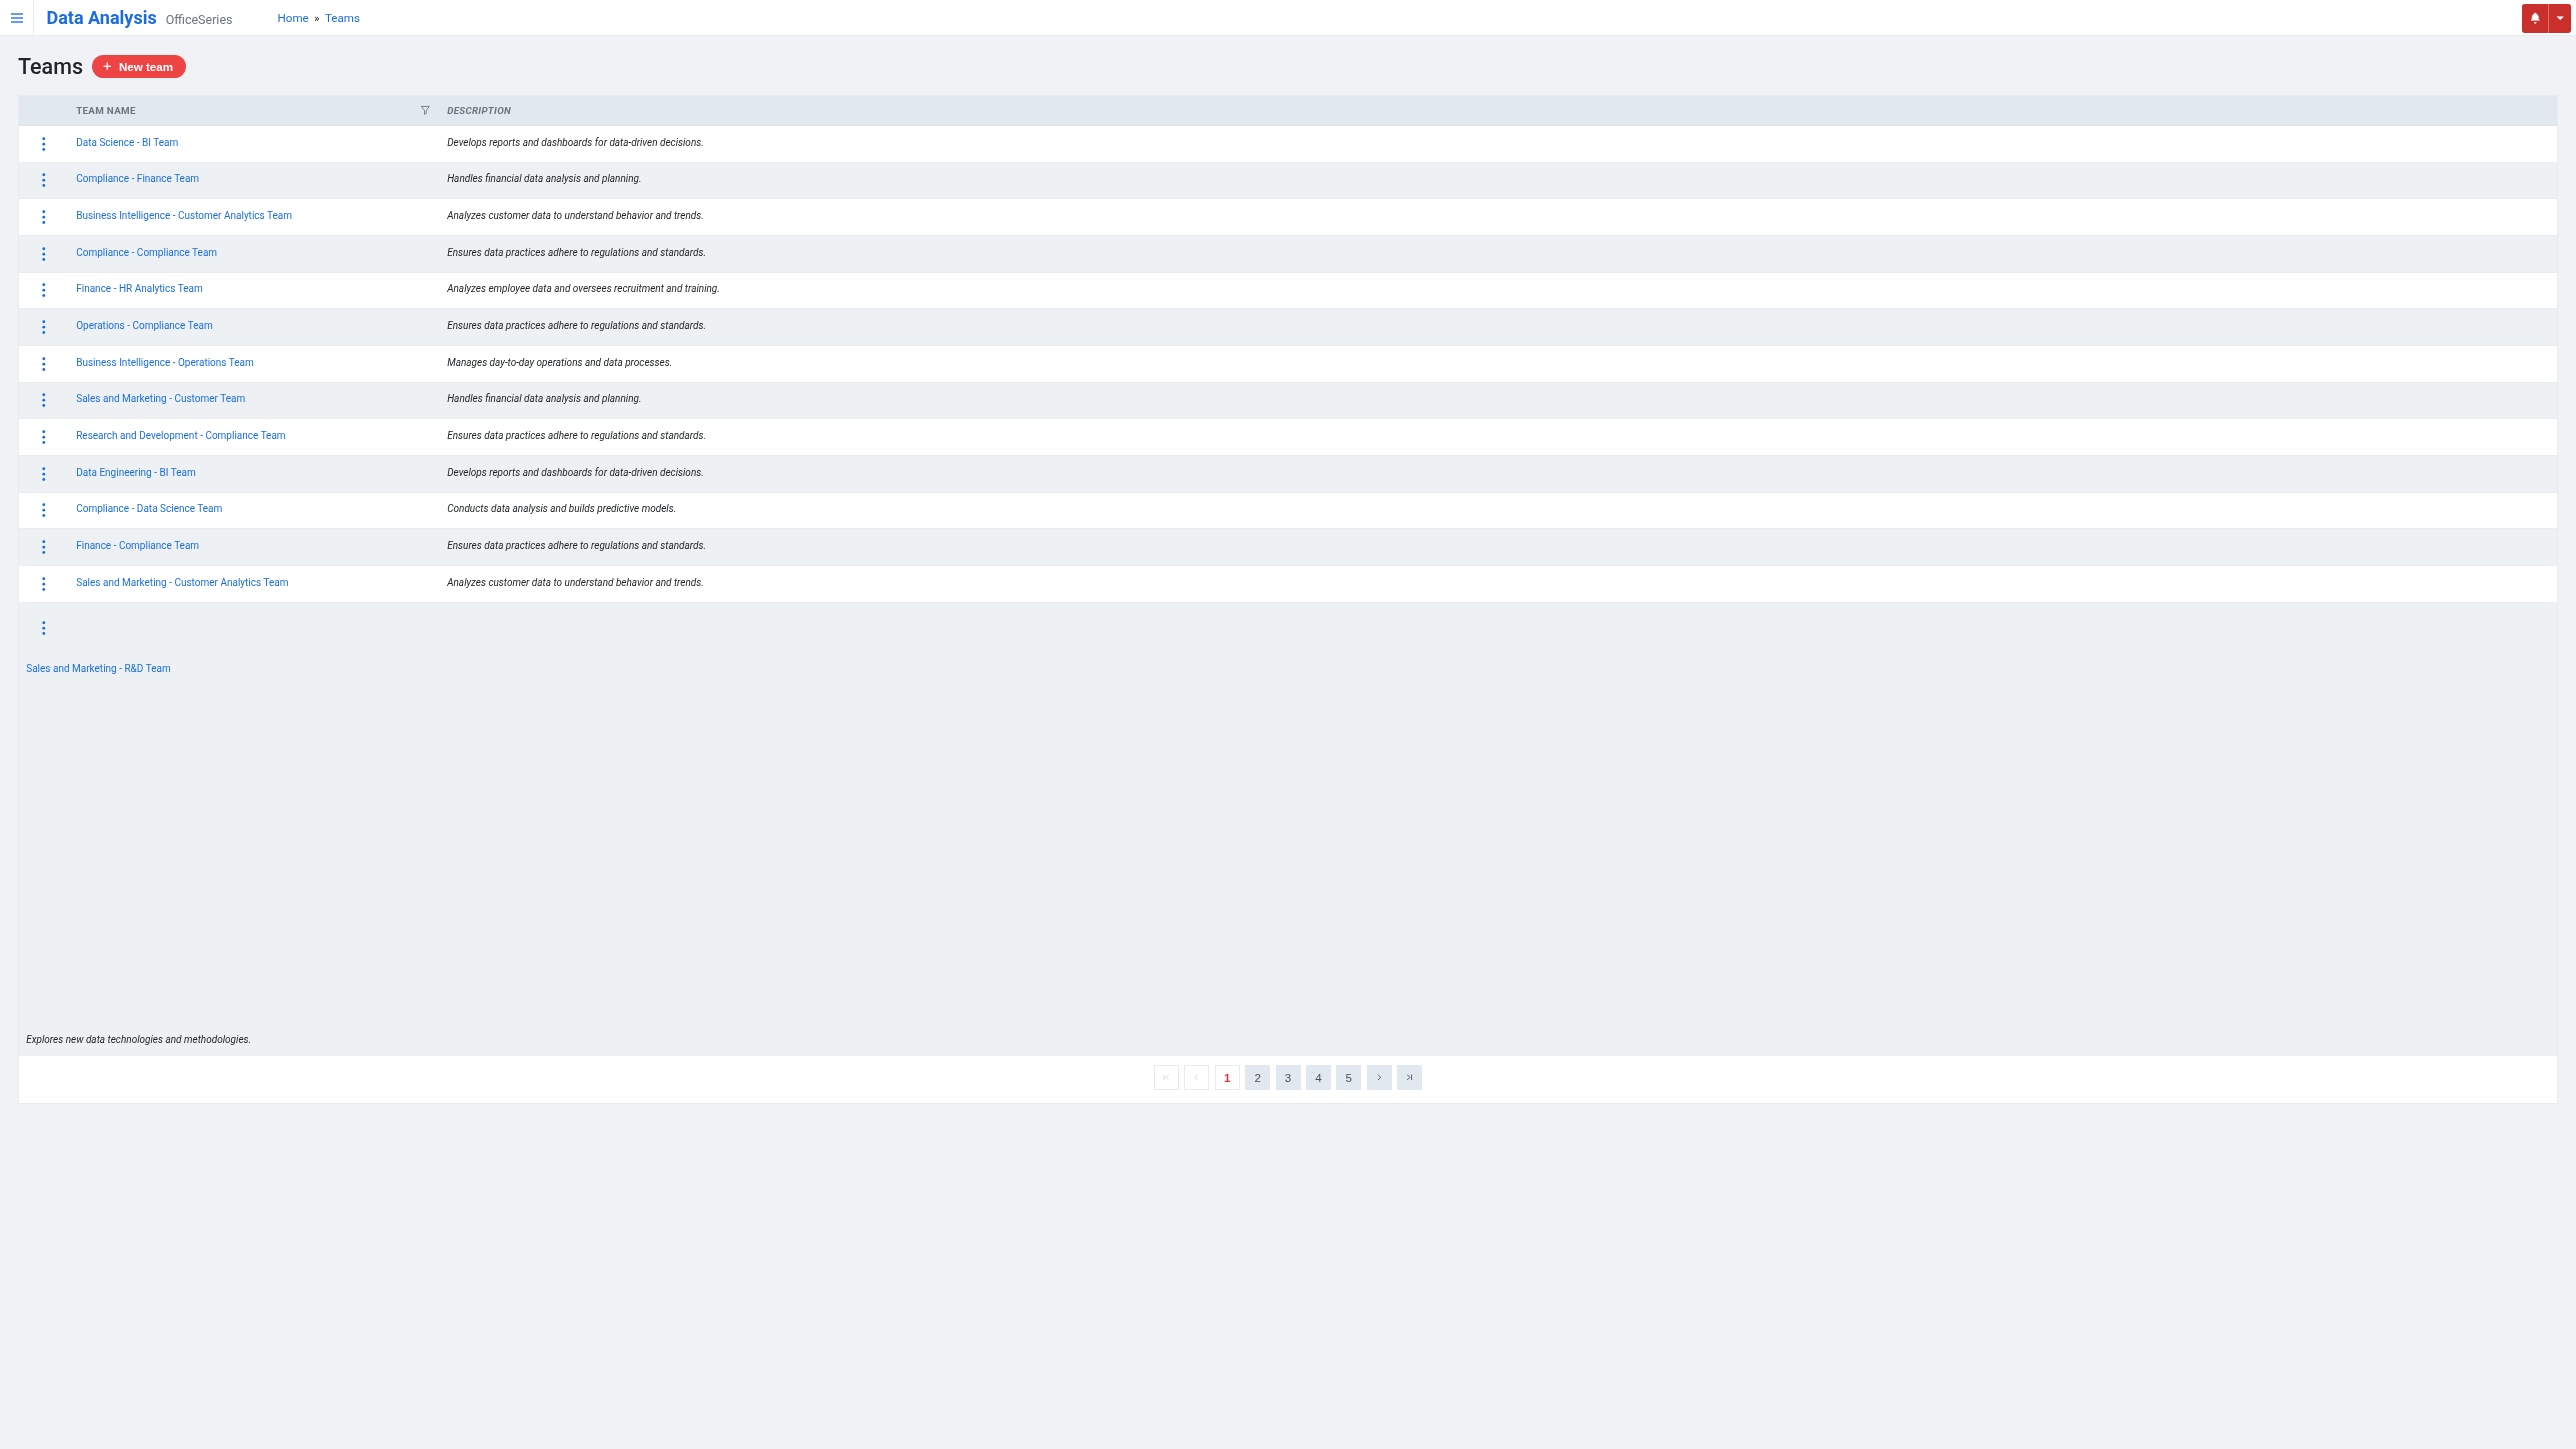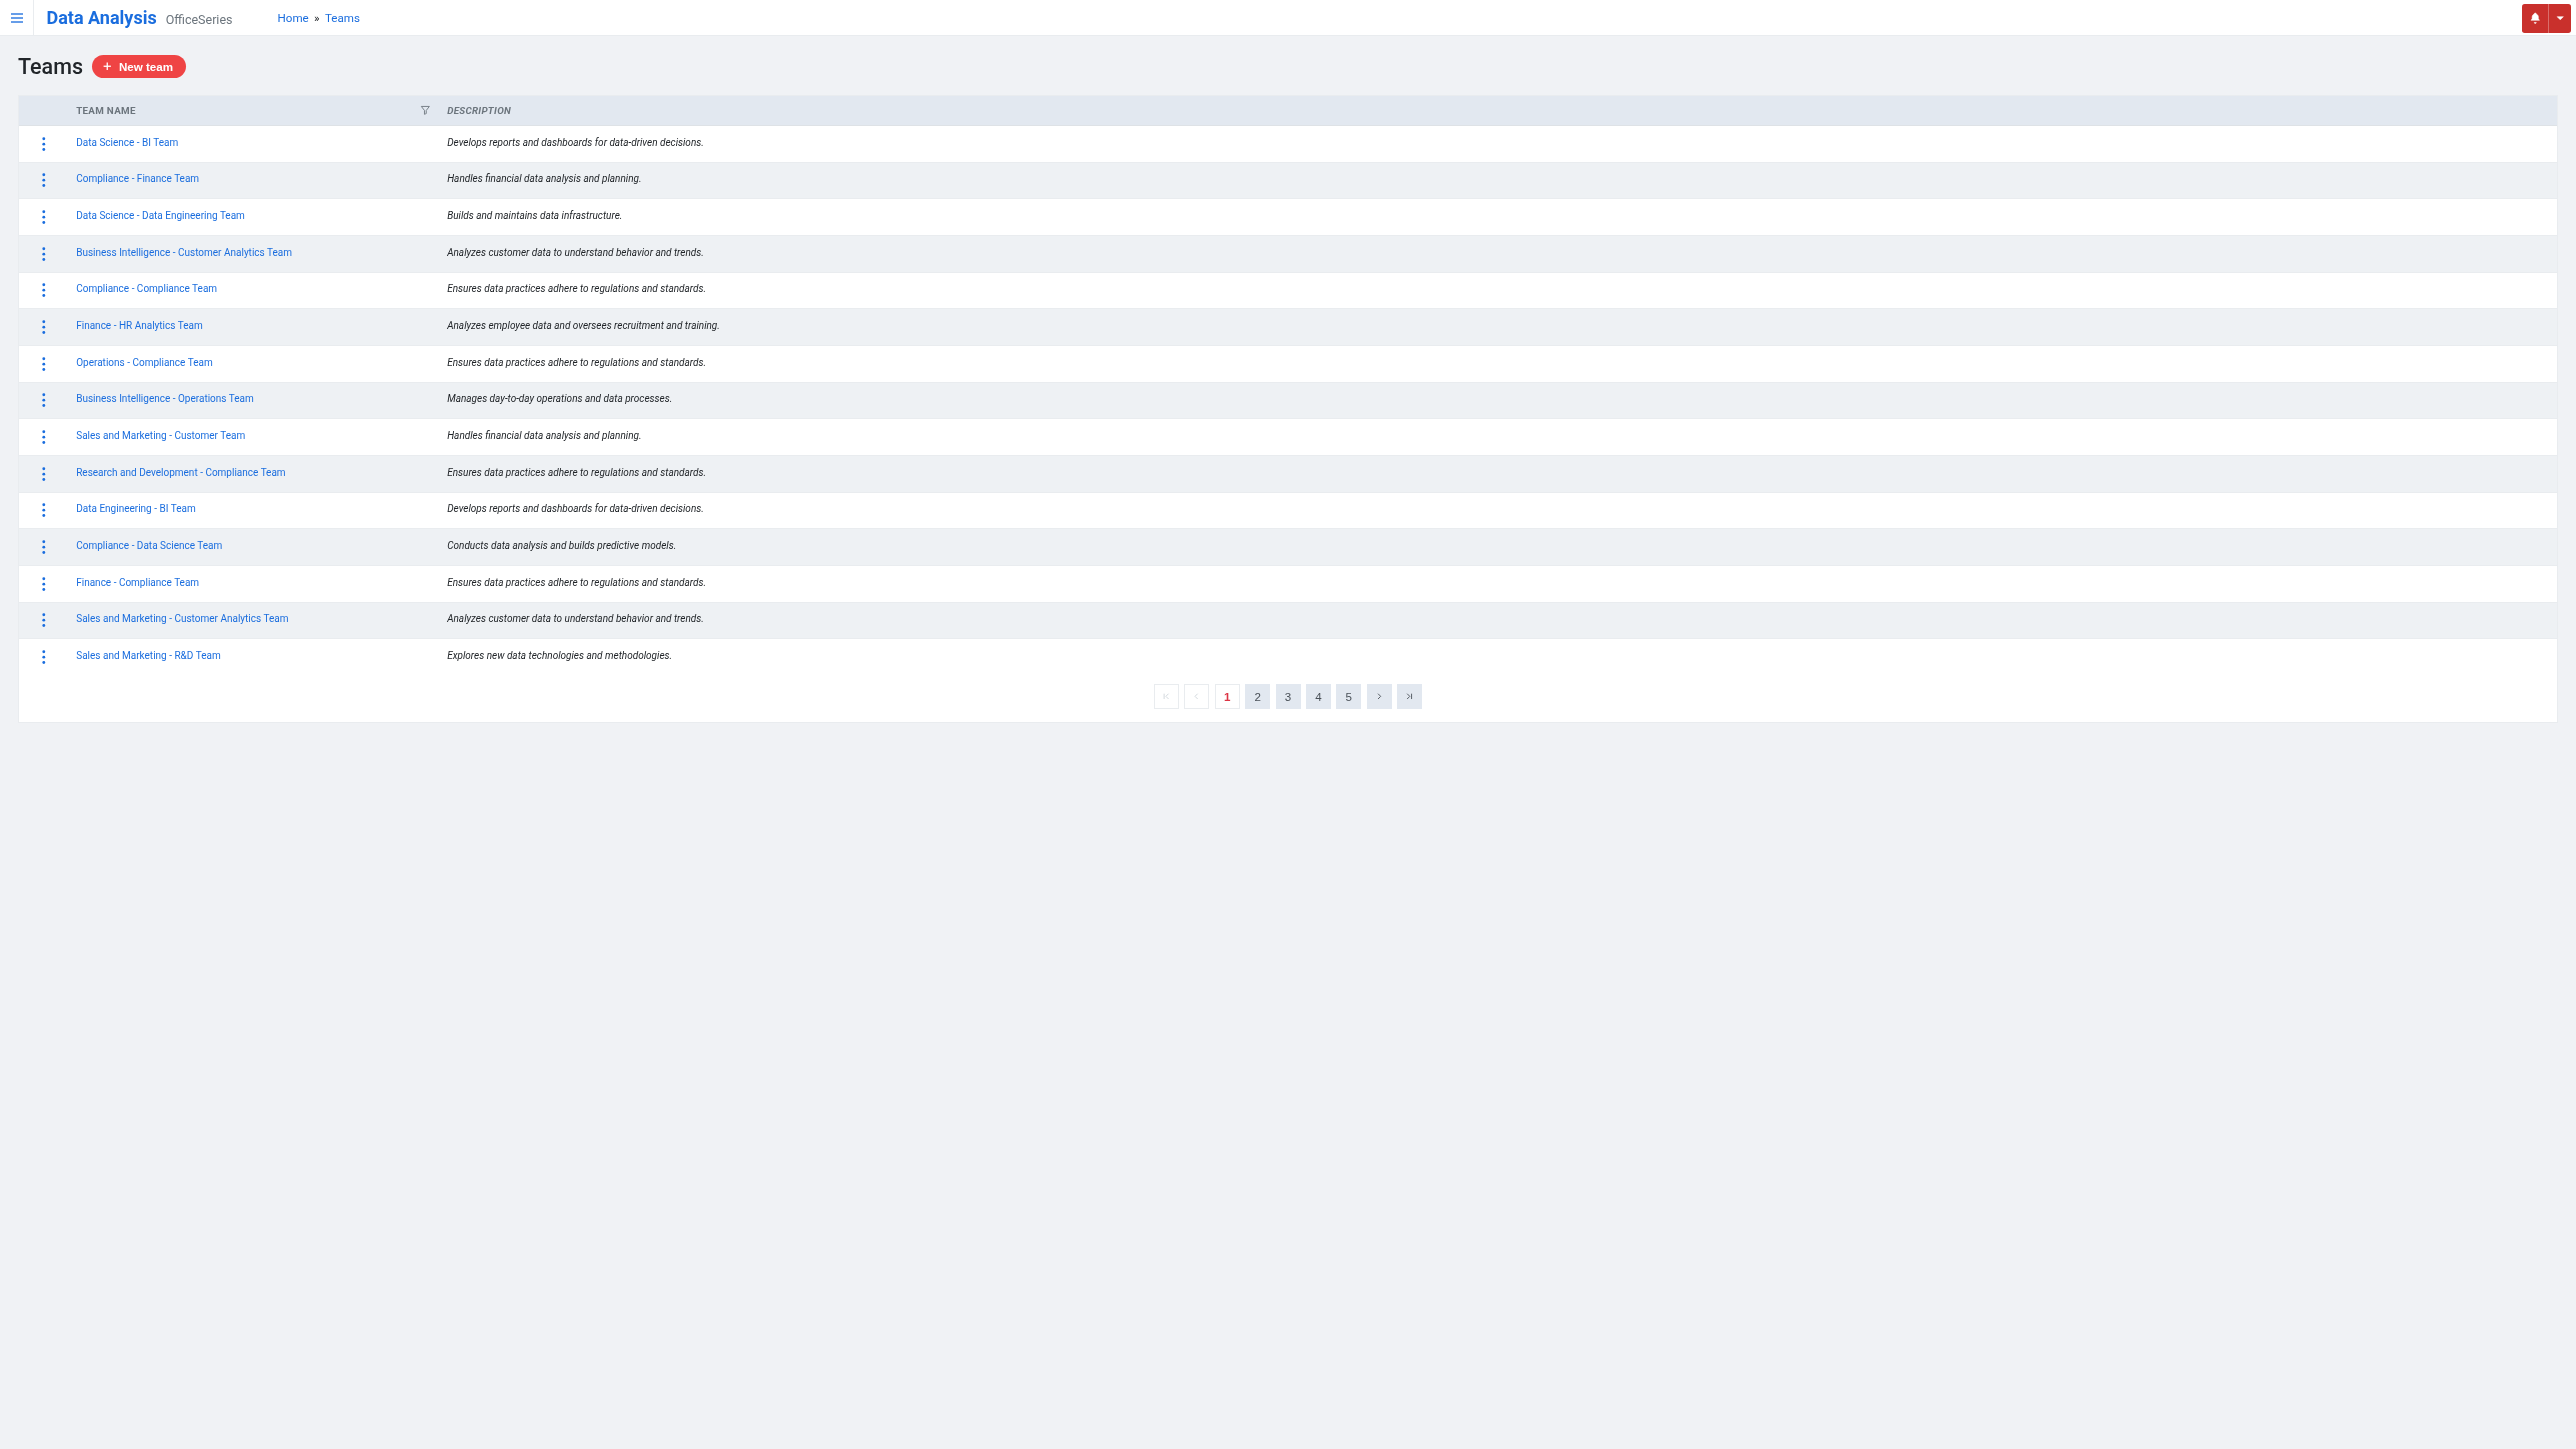--- a/index.html
+++ b/index.html
@@ -133,21 +133,21 @@
   transform: translateY(-50%);
   cursor: pointer;
 }
 .filter-icon svg { width: 10.7px; height: 10.7px; stroke: #6c757d; fill: none; stroke-width: 2; }
 
 .tbody .tr {
   display: flex;
   border-bottom: 0.9px solid #e9ecef;
 }
 .tbody .tr:nth-child(even) { background: #eef1f4; }
-.tbody .tr:last-child { border-bottom: none; }
+.tbody .tr:last-child { border-bottom: none; flex-direction: column; }
 .td { padding: 10.7px 7.2px; font-size: 10px; color: #212529; }
 .td.col-name a { color: #1a6dde; text-decoration: none; cursor: pointer; }
 .kebab {
   display:flex; align-items:center; justify-content:center;
   width: 100%; cursor: pointer;
 }
 .kebab svg { width: 3.6px; height: 14.3px; fill: #1a6dde; }
 
 .pagination {
   display: flex;
@@ -249,33 +249,20 @@
             <div class="kebab">
               <svg viewBox="0 0 4 16">
                 <circle cx="2" cy="2" r="1.6"></circle>
                 <circle cx="2" cy="8" r="1.6"></circle>
                 <circle cx="2" cy="14" r="1.6"></circle>
               </svg>
             </div>
           </div>
           <div class="td col-name"><a>Compliance - Finance Team</a></div>
           <div class="td col-desc">Handles financial data analysis and planning.</div>
-        </div>
-        <div class="tr">
-          <div class="td col-actions">
-            <div class="kebab">
-              <svg viewBox="0 0 4 16">
-                <circle cx="2" cy="2" r="1.6"></circle>
-                <circle cx="2" cy="8" r="1.6"></circle>
-                <circle cx="2" cy="14" r="1.6"></circle>
-              </svg>
-            </div>
-          </div>
-          <div class="td col-name"><a>Data Science - Data Engineering Team</a></div>
-          <div class="td col-desc">Builds and maintains data infrastructure.</div>
         </div>
         <div class="tr">
           <div class="td col-actions">
             <div class="kebab">
               <svg viewBox="0 0 4 16">
                 <circle cx="2" cy="2" r="1.6"></circle>
                 <circle cx="2" cy="8" r="1.6"></circle>
                 <circle cx="2" cy="14" r="1.6"></circle>
               </svg>
             </div>

